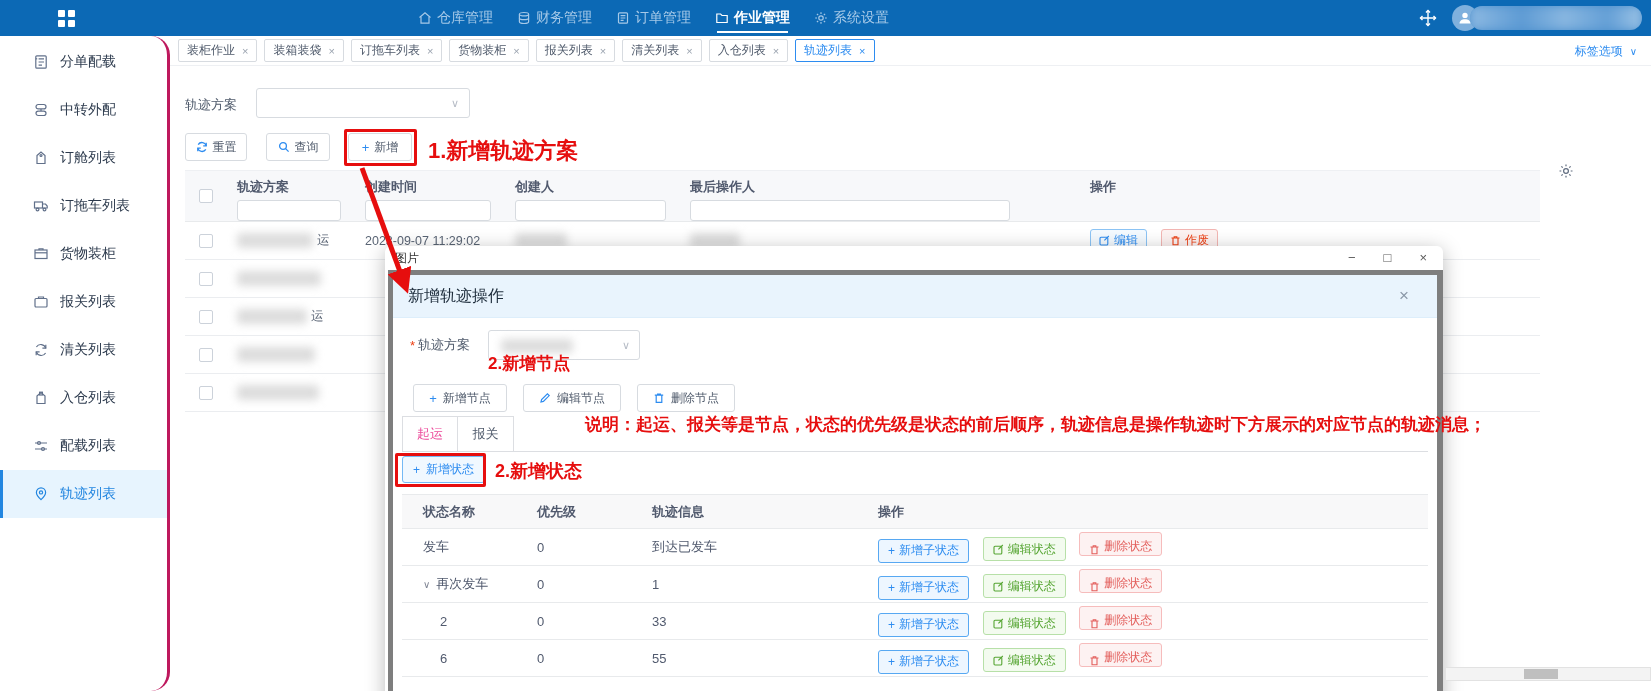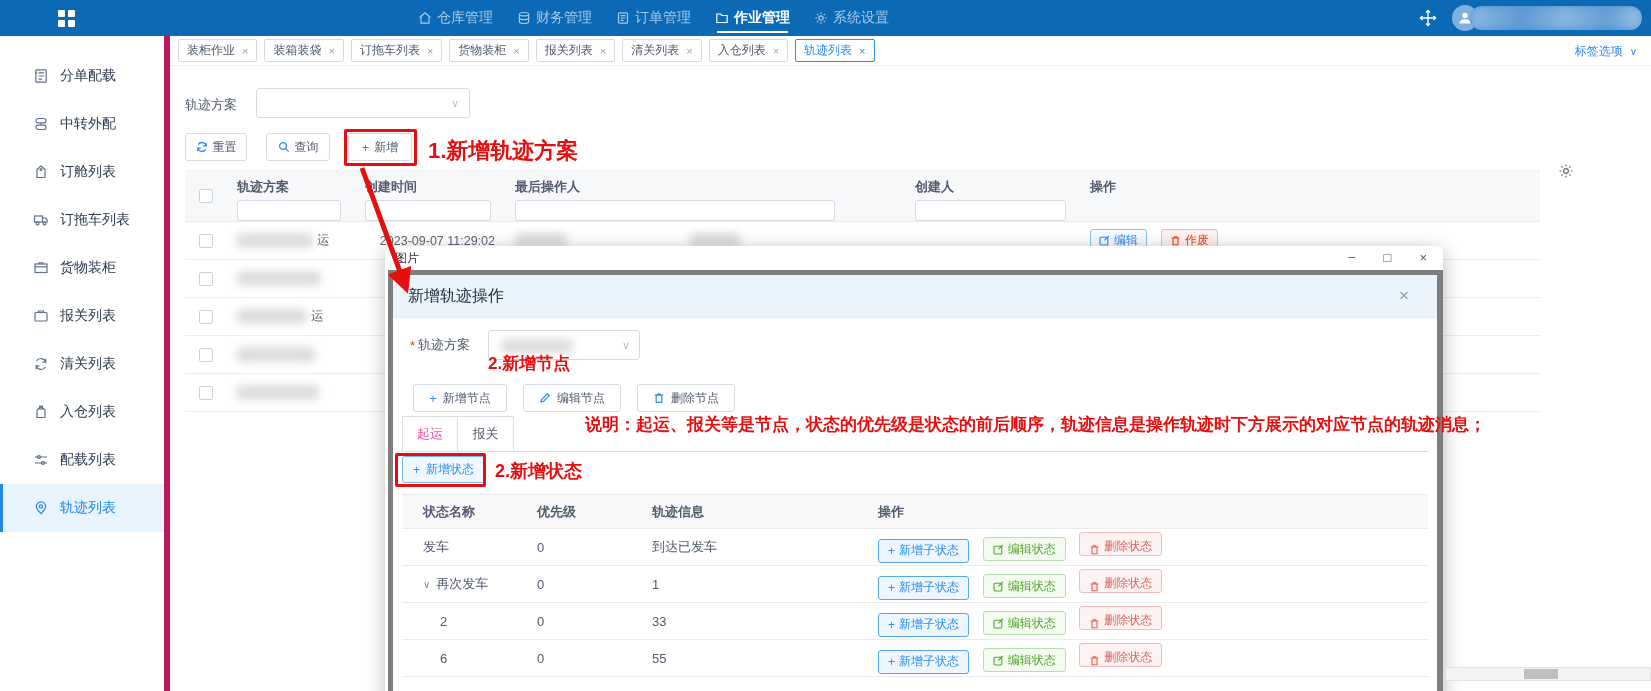--- a/index.html
+++ b/index.html
@@ -24,21 +24,21 @@
   
   .tabstrip{position:absolute;left:170px;top:36px;right:0;height:30px;background:#fff;border-bottom:1px solid #eef0f3;display:flex;align-items:center;padding-left:8px;z-index:2;}
   .tab{display:flex;align-items:center;gap:7px;height:23px;padding:0 8px;border:1px solid #d7dbe0;border-radius:2px;margin-right:7px;font-size:12px;color:#4f5a6b;background:#fff;cursor:pointer;white-space:nowrap;}
   .tab .x{color:#9aa3af;font-size:11px;}
   .tab.active{border-color:#2d8cf0;color:#2d8cf0;}
   .tab.active .x{color:#2d8cf0;}
   .tab-options{position:absolute;right:14px;top:0;height:30px;display:flex;align-items:center;gap:7px;color:#2d8cf0;font-size:12px;cursor:pointer;}
   .tab-options .chev{font-size:10px;color:#2d8cf0;}
 
   
-  .sidebar{position:absolute;left:0;top:36px;width:170px;bottom:0;background:#fff;border-right:6px solid #be185d;padding-top:16px;z-index:2;}
+  .sidebar{position:absolute;left:0;top:36px;width:170px;bottom:0;background:#fff;border-right:3px solid #be185d;padding-top:2px;z-index:2;border-radius:19px;}
   .side-item{position:relative;height:48px;display:flex;align-items:center;padding-left:33px;gap:11px;font-size:14px;color:#2c3a4d;cursor:pointer;white-space:nowrap;}
   .side-item .ic{color:#61708a;display:flex;}
   .side-item.active{background:#e7f4fe;color:#2386e0;}
   .side-item.active .ic{color:#2386e0;}
   .side-item.active:before{content:"";position:absolute;left:0;top:0;bottom:0;width:3px;background:#2386e0;}
 
   
   .filter-label{position:absolute;left:185px;top:96px;font-size:13px;color:#4f5a6b;z-index:1;}
   .filter-select{position:absolute;left:256px;top:88px;width:214px;height:30px;border:1px solid #d7dbe0;border-radius:3px;background:#fff;cursor:pointer;z-index:1;}
   .chev{color:#b6bcc6;font-size:11px;}
@@ -50,21 +50,21 @@
   .btn-add{left:348px;top:133px;width:64px;}
 
   
   .mtable{position:absolute;left:185px;top:170px;width:1355px;z-index:1;}
   .mhead{display:flex;background:#f7f8fa;height:52px;border-top:1px solid #eef0f3;border-bottom:1px solid #e8eaec;}
   .hc{padding:7px 10px 0 10px;display:flex;flex-direction:column;}
   .hc .hlabel{font-size:13px;font-weight:bold;color:#515a6e;margin-bottom:4px;white-space:nowrap;}
   .hfilter{height:24px;border:1px solid #d7dbe0;border-radius:3px;background:#fff;width:calc(100% - 4px);max-width:320px;outline:none;padding:0 6px;font-size:12px;}
   .c-cb{width:42px;display:flex;align-items:center;justify-content:center;}
   .c-plan{width:128px;}
-  .c-time{width:150px;justify-content:flex-end;}
+  .c-time{width:150px;}
   .c-creator{width:175px;}
   .c-lastop{width:400px;}
   .c-ops{flex:1;}
   .cbx{width:14px;height:14px;border:1px solid #ccd2da;border-radius:2px;background:#fff;display:inline-block;cursor:pointer;}
   .mrow{display:flex;height:38px;border-bottom:1px solid #ebedf0;align-items:center;font-size:12.5px;color:#5a6575;}
   .mrow .cell{padding:0 10px;display:flex;align-items:center;gap:4px;}
   .blur{background:#dcdcdc;border-radius:4px;filter:blur(4px);display:inline-block;}
   .abtn{height:24px;border-radius:3px;font-size:12px;display:inline-flex;align-items:center;gap:4px;padding:0 8px;cursor:pointer;white-space:nowrap;}
   .abtn .aic{display:flex;}
   .abtn.edit{border:1px solid #8cc4f5;color:#2d8cf0;background:#f4faff;}
@@ -374,26 +374,26 @@
           <span class="cbx"></span>
         </div>
       <div class="hc c-plan">
         <span class="hlabel">轨迹方案</span>
         <input class="hfilter" style="">
       </div>
       <div class="hc c-time">
         <span class="hlabel">创建时间</span>
         <input class="hfilter" style="">
       </div>
+      <div class="hc c-creator">
+        <span class="hlabel">创建人</span>
+        <input class="hfilter" style="">
+      </div>
       <div class="hc c-lastop">
         <span class="hlabel">最后操作人</span>
-        <input class="hfilter" style="">
-      </div>
-      <div class="hc c-creator">
-        <span class="hlabel">创建人</span>
         <input class="hfilter" style="">
       </div>
       <div class="hc c-ops">
         <span class="hlabel">操作</span>
       </div>
     </div>
 
     <div class="mrow">
       <div class="c-cb">
           <span class="cbx"></span>

